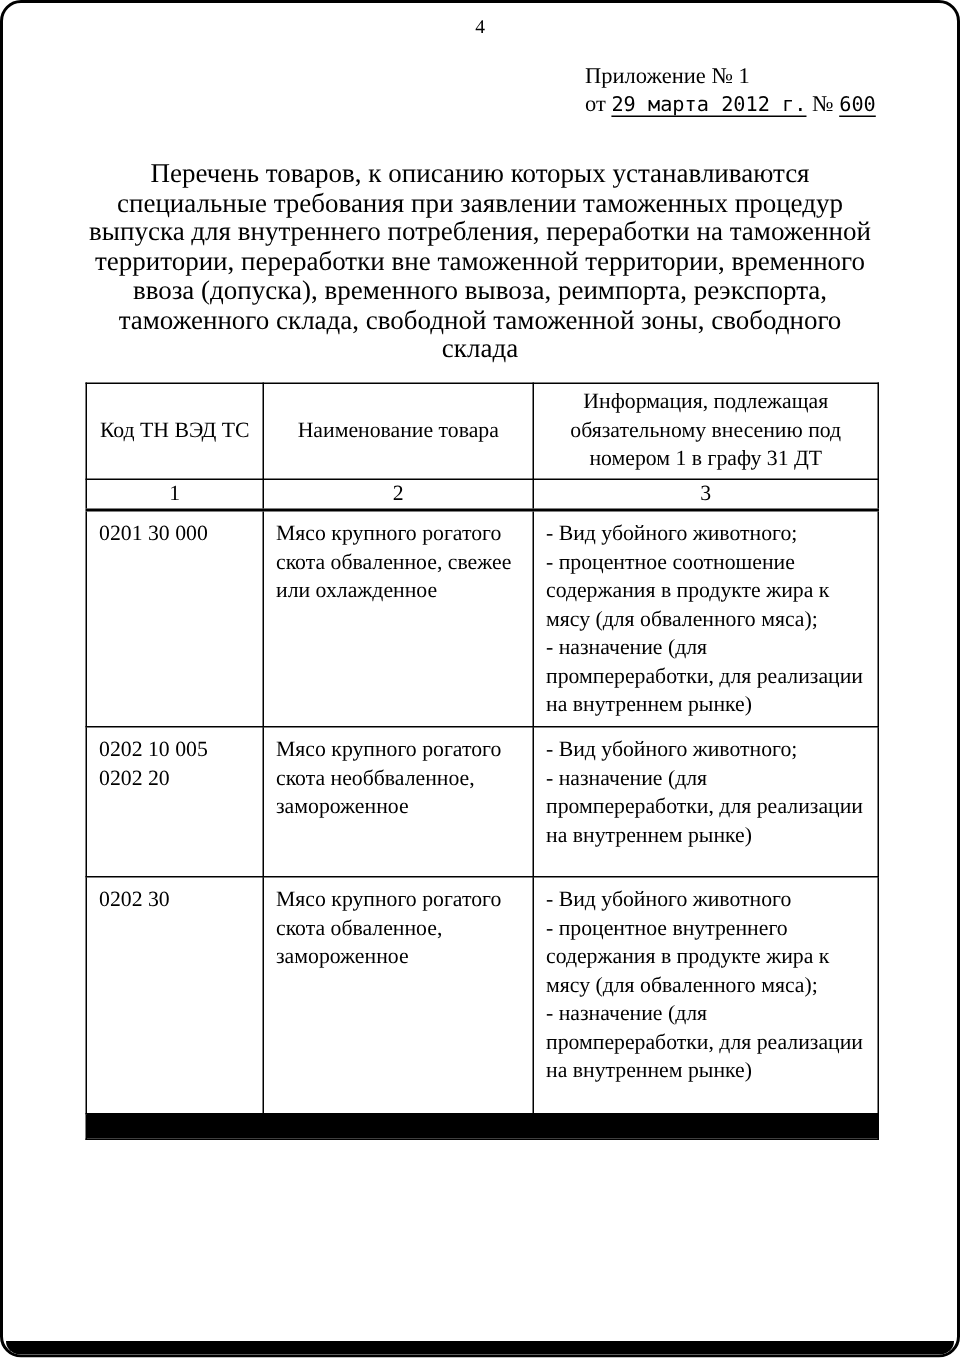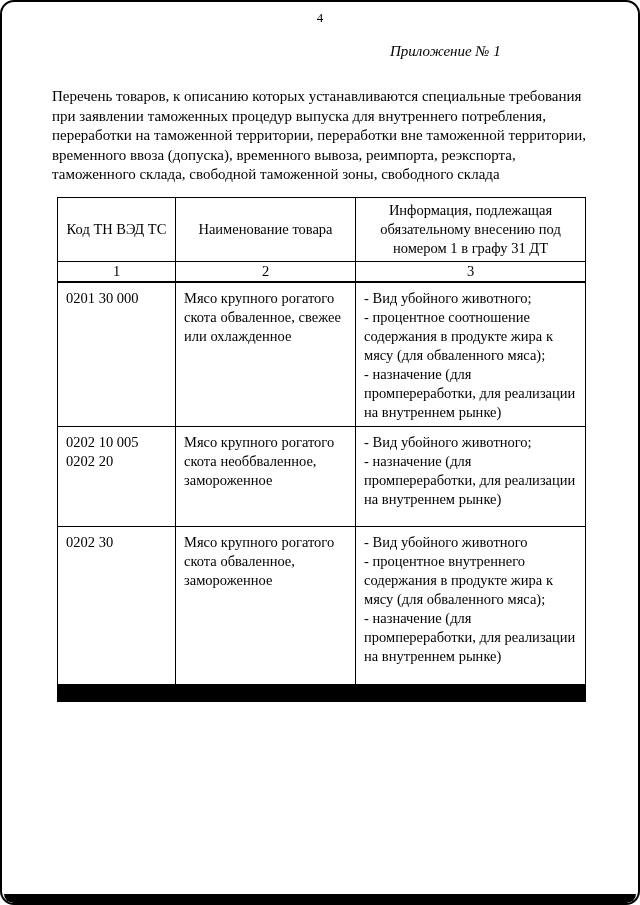--- a/index.html
+++ b/index.html
@@ -20,28 +20,28 @@
     text-align: center;
     font-size: 13px;
     line-height: 16px;
   }
 
   .header-block {
     margin: 16px 28px 0 388px;
     font-size: 15px;
     line-height: 19px;
     white-space: nowrap;
-    font-style: italic;
   }
   .mono { font-family: "DejaVu Sans Mono", monospace; font-size: 13.5px; }
   .filled { text-decoration: underline; text-underline-offset: 3px; }
 
   .doc-title {
     margin: 26px 50px 0 50px;
-    font-size: 15px;
+    text-align: center;
+    font-size: 18px;
     line-height: 19.5px;
   }
 
   table.goods-table {
     margin: 12px 0 0 55px;
     border-collapse: collapse;
     table-layout: fixed;
     width: 528px;
     font-size: 14.5px;
   }
@@ -97,20 +97,21 @@
 </style>
 </head>
 <body>
 
 <div class="page">
 
   <div class="page-number">4</div>
 
   <div class="header-block">
     <div>Приложение № 1</div>
+    <div><span>от </span><span class="mono filled">29 марта 2012 г.</span><span> № </span><span class="mono filled">600</span></div>
   </div>
 
   <p class="doc-title">Перечень товаров, к описанию которых устанавливаются специальные требования при заявлении таможенных процедур выпуска для внутреннего потребления, переработки на таможенной территории, переработки вне таможенной территории, временного ввоза (допуска), временного вывоза, реимпорта, реэкспорта, таможенного склада, свободной таможенной зоны, свободного склада</p>
 
   <table class="goods-table">
     <colgroup>
         <col class="c1">
         <col class="c2">
         <col class="c3">
       </colgroup>

